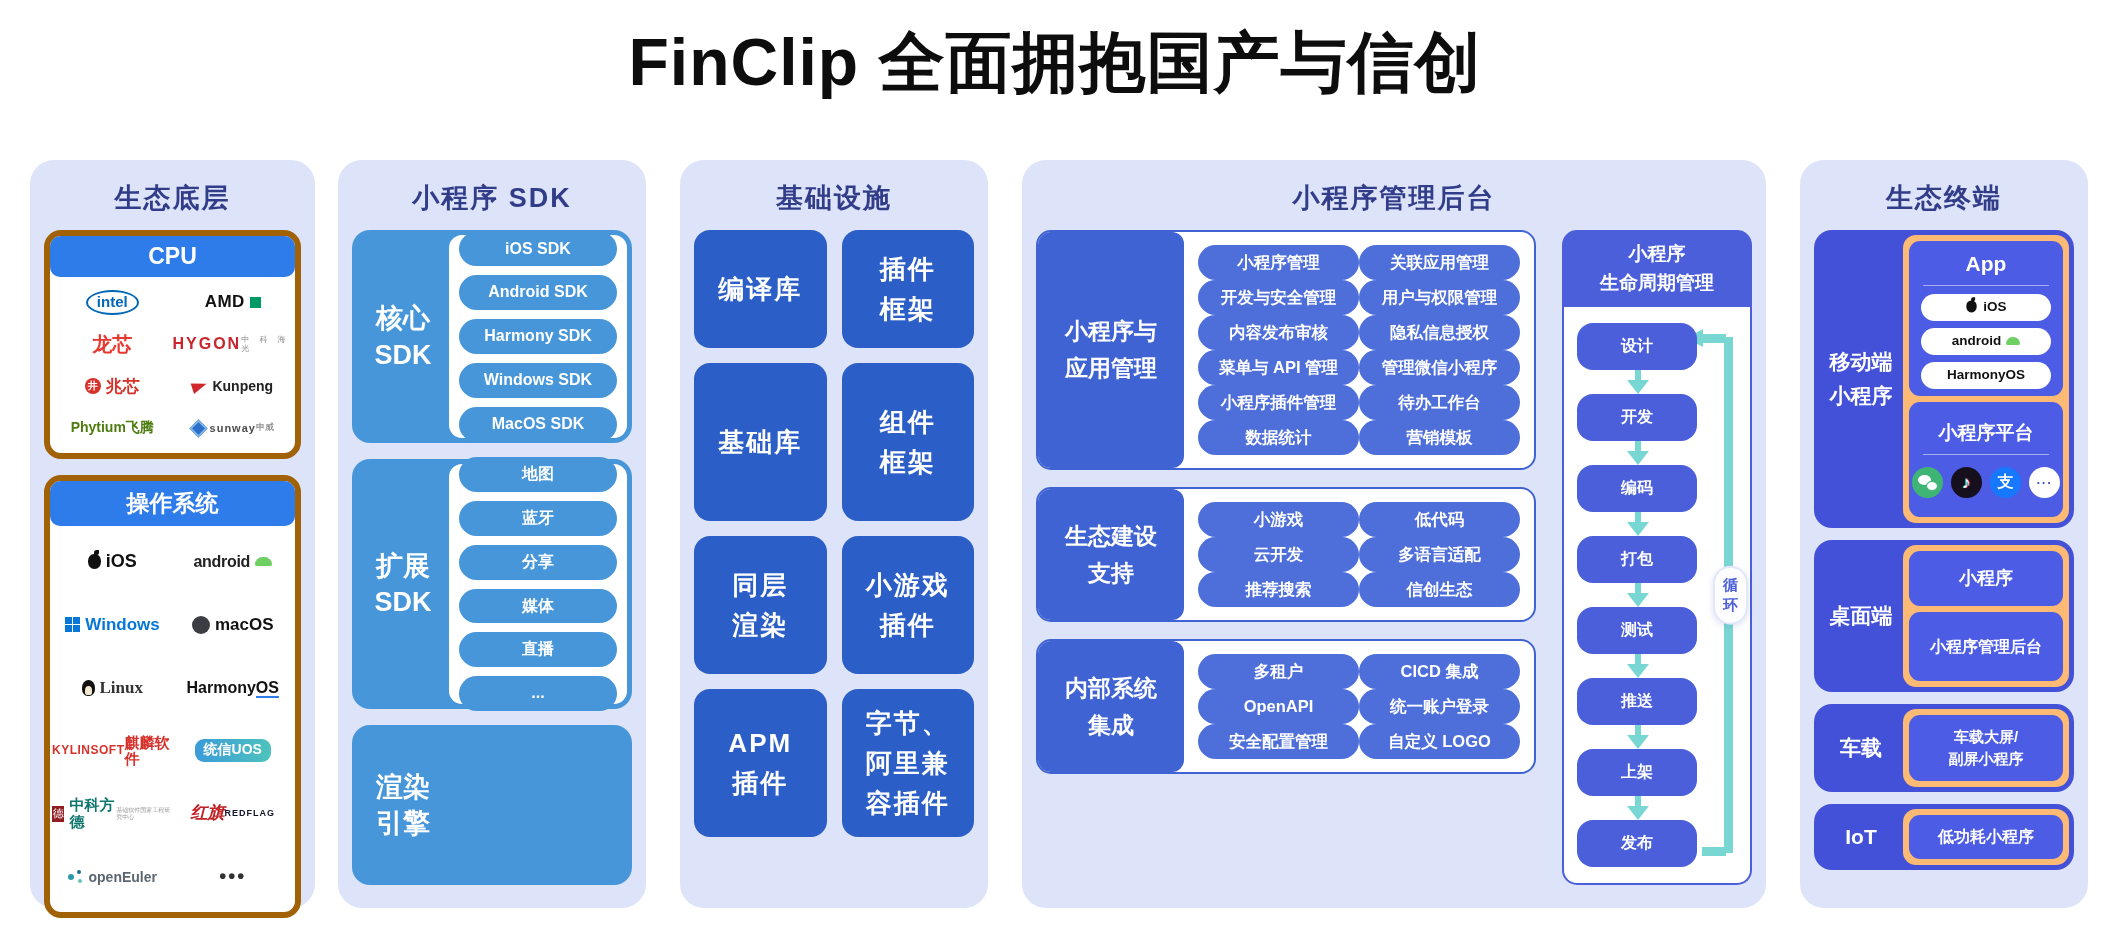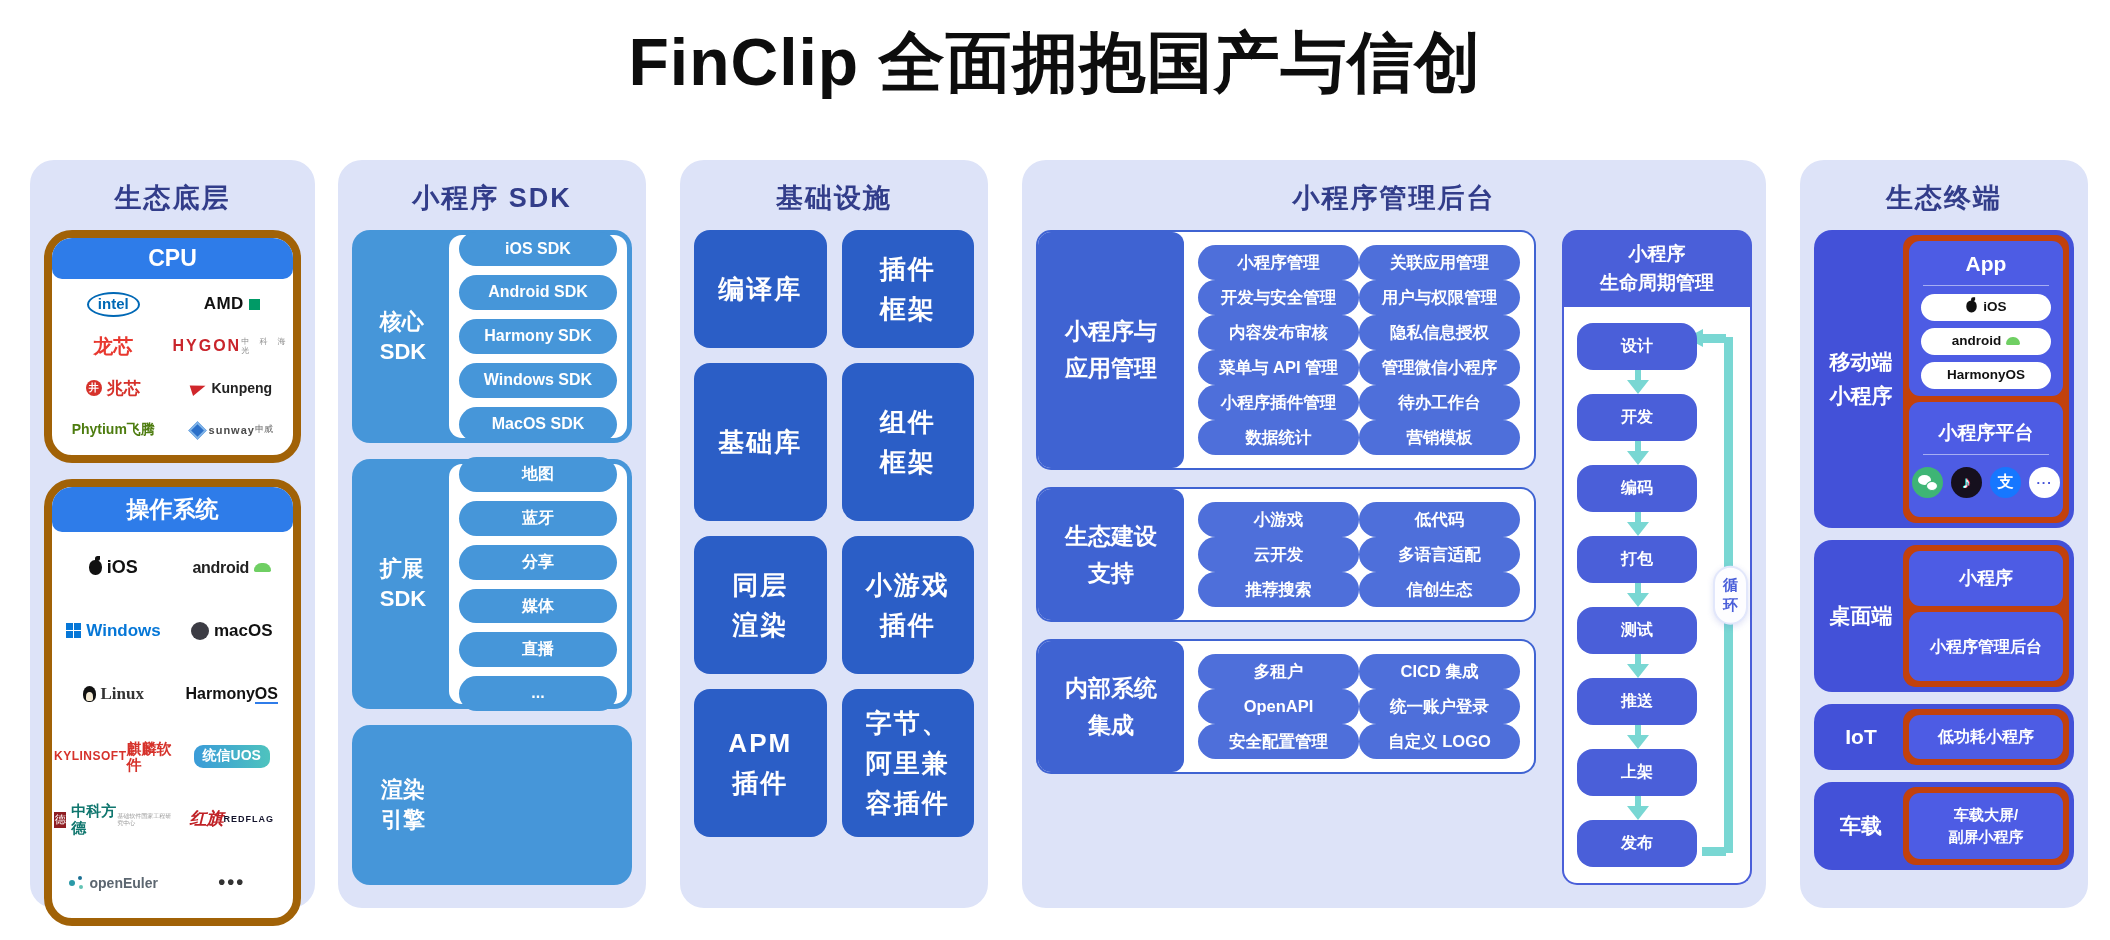--- a/index.html
+++ b/index.html
@@ -15,21 +15,21 @@
   .panel-title { text-align:center; font-size:27px; font-weight:800; color:#323d8a;
     margin:8px 0 14px; letter-spacing:2px; }
 
   #panel-base  { left:30px;   width:285px; }
   #panel-sdk   { left:338px;  width:308px; }
   #panel-infra { left:680px;  width:308px; }
   #panel-admin { left:1022px; width:744px; }
   #panel-term  { left:1800px; width:288px; }
 
   
-  .lb-card { background:#fff; border:8px solid #a16207; border-radius:28px; overflow:hidden; margin-bottom:16px; }
+  .lb-card { background:#fff; border:6px solid #a16207; border-radius:17px; overflow:hidden; margin-bottom:16px; }
   .lb-head { background:#2e7ce9; color:#fff; font-weight:800; font-size:23px; text-align:center;
     padding:7px 0; border-radius:0 0 10px 10px; }
   .lb-grid { display:grid; grid-template-columns:1fr 1fr; padding:4px 2px; }
   .lb-cell { display:flex; align-items:center; justify-content:center; flex-direction:row; gap:5px; }
   .cpu .lb-cell { height:42px; }
   .os  .lb-cell { height:63px; }
   .col { display:flex; flex-direction:row; align-items:center; line-height:1.1; }
 
   .intel-oval { color:#0068b5; border:2px solid #0068b5; border-radius:50%; padding:1px 9px 3px; font-size:15px; font-weight:700; }
   .amd-text { color:#111; font-weight:900; font-size:17px; letter-spacing:.5px; }
@@ -79,21 +79,21 @@
   .euler-dots i { position:absolute; border-radius:50%; background:#2b9aa8; }
   .euler-dots i:nth-child(1){ width:6px;height:6px;left:0;top:4px; }
   .euler-dots i:nth-child(2){ width:4px;height:4px;left:9px;top:0; background:#1b6f93;}
   .euler-dots i:nth-child(3){ width:4px;height:4px;left:10px;top:9px; background:#63c3b4;}
   .euler-text { font-size:14px; color:#5c6670; font-weight:700; }
   .more-dots { font-size:20px; color:#333; font-weight:900; letter-spacing:2px; }
 
   
   .sdk-card { display:flex; background:#4696d9; border-radius:18px; margin-bottom:16px; padding:5px; }
   .sdk-label { width:92px; display:flex; align-items:center; justify-content:center; color:#fff;
-    font-weight:800; font-size:22px; white-space:pre-line; line-height:1.35; }
+    font-weight:800; font-size:27px; white-space:pre-line; text-align:center; line-height:1.35; }
   .sdk-body { flex:1; background:#fff; border-radius:13px; padding:9px 10px; display:flex;
     flex-direction:column; gap:9px; justify-content:center; }
   .sdk-pill { background:#4696d9; color:#fff; font-weight:700; font-size:16px; text-align:center;
     border-radius:18px; padding:7px 0; white-space:pre-line; line-height:1.3; }
 
   
   .infra-grid { display:grid; grid-template-columns:1fr 1fr; gap:15px;
     grid-template-rows:118px 158px 138px 148px; }
   .tile { background:#2b5ec6; border-radius:16px; color:#fff; font-weight:800; font-size:26px;
     display:flex; align-items:center; justify-content:center; text-align:center;
@@ -129,21 +129,21 @@
   .lc-loop-bot { position:absolute; bottom:27px; right:24px; width:24px; height:9px; background:#79d7d3; }
   .lc-loop-label { position:absolute; right:2px; top:50%; transform:translateY(-50%); background:#fdfdff;
     border:2px solid #e2e7fb; border-radius:18px; padding:7px 8px; color:#4a5fd9; font-weight:800;
     font-size:15px; white-space:pre-line; text-align:center; line-height:1.35; z-index:3;
     box-shadow:0 2px 6px rgba(70,90,200,.18); }
 
   
   .term-group { display:flex; background:#4351d8; border-radius:18px; margin-bottom:12px; padding:5px; }
   .term-label { width:84px; color:#fff; font-weight:800; font-size:21px; display:flex; align-items:center;
     justify-content:center; text-align:center; white-space:pre-line; line-height:1.6; }
-  .term-body { flex:1; background:#c2410c; border-radius:13px; padding:6px; display:flex;
+  .term-body { flex:1; background:#fdba74; border-radius:13px; padding:6px; display:flex;
     flex-direction:column; gap:6px; }
   .term-box { background:#4d5ce4; border-radius:11px; color:#fff; display:flex; flex-direction:column;
     align-items:center; justify-content:center; font-weight:700; white-space:pre-line;
     text-align:center; line-height:1.5; }
   .app-title { font-size:21px; font-weight:800; margin:7px 0 5px; }
   .plat-title { font-size:19px; font-weight:800; margin:10px 0 6px; }
   .divider { width:82%; height:1px; background:rgba(255,255,255,.5); margin-bottom:8px; }
   .app-pill { background:#fff; color:#111; border-radius:14px; width:84%; padding:3px 0 4px;
     font-size:13.5px; font-weight:700; display:flex; align-items:center; justify-content:center;
     gap:5px; margin-bottom:7px; }
@@ -452,29 +452,29 @@
     </div>
 
     <div class="term-group" style="height:152px">
       <div class="term-label">桌面端</div>
       <div class="term-body">
         <div class="term-box" style="flex:1; font-size:18px">小程序</div>
         <div class="term-box" style="flex:1.25; font-size:16px">小程序管理后台</div>
       </div>
     </div>
 
-    <div class="term-group" style="height:66px">
-      <div class="term-label">IoT</div>
-      <div class="term-body">
-        <div class="term-box" style="flex:1; font-size:16px">低功耗小程序</div>
-      </div>
-    </div>
-
     <div class="term-group" style="height:88px">
       <div class="term-label">车载</div>
       <div class="term-body">
         <div class="term-box" style="flex:1; font-size:15px">车载大屏/
 副屏小程序</div>
       </div>
     </div>
+
+    <div class="term-group" style="height:66px">
+      <div class="term-label">IoT</div>
+      <div class="term-body">
+        <div class="term-box" style="flex:1; font-size:16px">低功耗小程序</div>
+      </div>
+    </div>
   </div>
 
 </div>
 
 </body></html>

